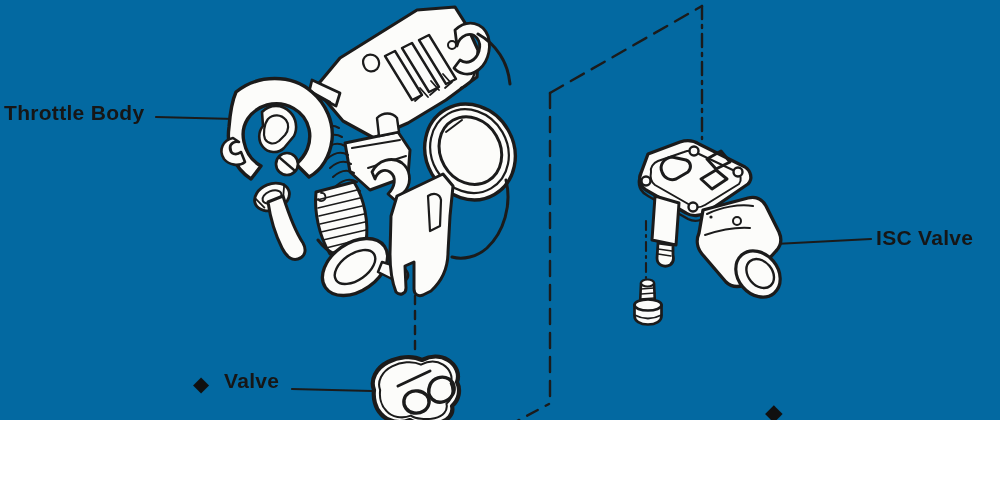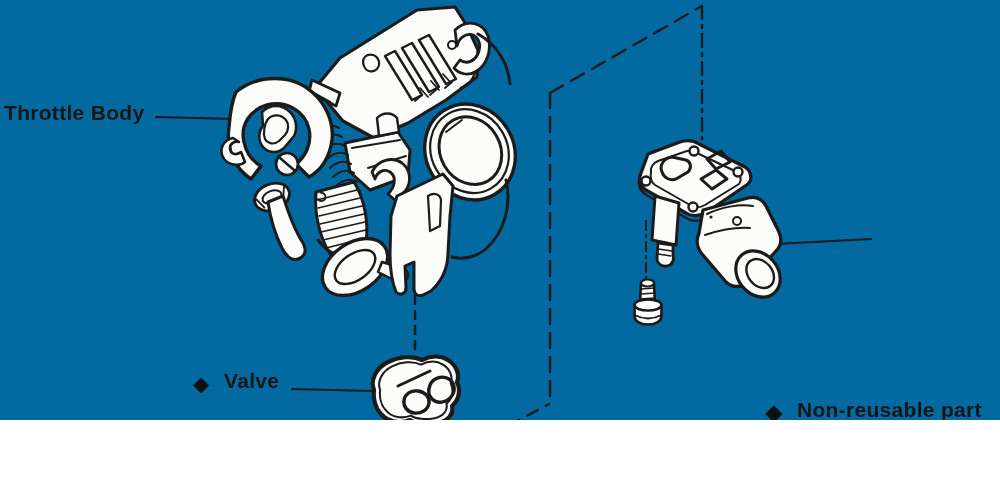--- a/index.html
+++ b/index.html
@@ -163,20 +163,20 @@
                C456,365 460,374 457,382 C461,390 459,400 452,406 C454,414 448,421 438,423
                C428,425 416,424 410,420 C400,424 388,422 381,414 C375,408 373,398 374,390 Z"></path>
       <path stroke-width="3.4" d="M404,400 C405,394 411,390 418,391 C425,392 430,397 429,403 C428,410 421,414 414,413 C407,412 403,406 404,400 Z"></path>
       <path stroke-width="3.4" d="M430,385 C433,378 442,375 449,379 C455,383 456,391 451,397 C446,403 437,404 432,399 C428,395 428,390 430,385 Z"></path>
       <path stroke-width="3" d="M398,386 L430,371"></path>
     </g>
   </svg>
 
   <div class="lbl" style="left:4px;top:101px">Throttle Body</div>
 
+  <div class="lbl" style="left:876px;top:226px">ISC Valve</div>
 
   <div class="marker" style="left:193px;top:373px">◆</div>
   <div class="lbl" style="left:224px;top:369px">Valve</div>
 
   <div class="marker" style="left:765px;top:401px;font-size:23px">◆</div>
-  <div class="lbl" style="left:797px;top:398px">Non-reusable part</div>
 
 </div>
 
 </body></html>

